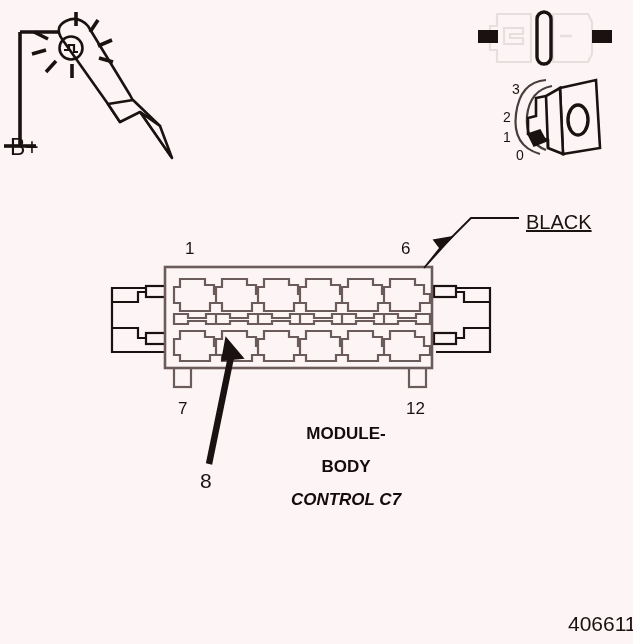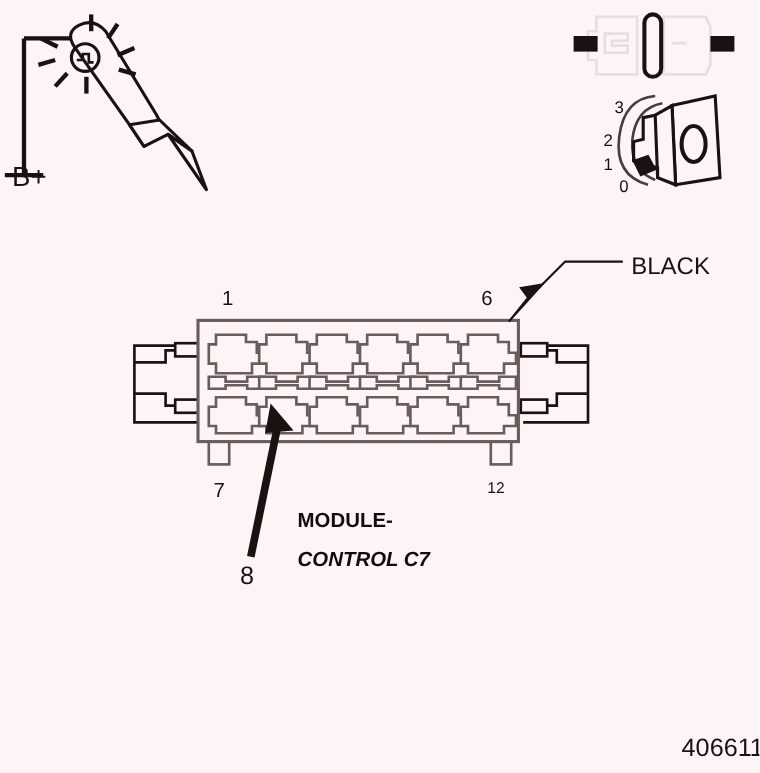--- a/index.html
+++ b/index.html
@@ -23,37 +23,37 @@
     left: 0;
     display: block;
   }
   .lbl {
     position: absolute;
     color: #1a1110;
     white-space: nowrap;
     line-height: 1;
   }
   .lbl-bplus     { left: 10px;  top: 136px; font-size: 23px; }
-  .lbl-black     { left: 526px; top: 212px; font-size: 20px; }
+  .lbl-black     { left: 526px; top: 212px; font-size: 20px; text-decoration: underline; }
   .lbl-pin1      { left: 185px; top: 240px; font-size: 17px; }
   .lbl-pin6      { left: 401px; top: 240px; font-size: 17px; }
   .lbl-pin7      { left: 178px; top: 400px; font-size: 17px; }
-  .lbl-pin12     { left: 406px; top: 400px; font-size: 13px; }
+  .lbl-pin12     { left: 406px; top: 400px; font-size: 17px; }
   .lbl-pin8      { left: 200px; top: 470px; font-size: 21px; }
   .lbl-key3      { left: 512px; top: 82px;  font-size: 14px; }
   .lbl-key2      { left: 503px; top: 110px; font-size: 14px; }
   .lbl-key1      { left: 503px; top: 130px; font-size: 14px; }
   .lbl-key0      { left: 516px; top: 148px; font-size: 14px; }
   .lbl-figno     { left: 544px; top: 613px; font-size: 21px; margin-left: 24px; }
   .cap {
     position: absolute;
     left: 248px;
     top: 425px;
     width: 196px;
-    text-align: left;
+    text-align: center;
     font-size: 17px;
     font-weight: bold;
     color: #120c0c;
     line-height: 1;
   }
   .cap .cl { display: block; margin-bottom: 16px; }
   .cap .cl:last-child { margin-bottom: 0; font-style: italic; }
 </style>
 </head>
 <body>
@@ -215,18 +215,19 @@
   <div class="lbl lbl-pin12">12</div>
   <div class="lbl lbl-pin8">8</div>
 
   <div class="lbl lbl-key3">3</div>
   <div class="lbl lbl-key2">2</div>
   <div class="lbl lbl-key1">1</div>
   <div class="lbl lbl-key0">0</div>
 
   <div class="cap">
     <span class="cl">MODULE-</span>
+    <span class="cl">BODY</span>
     <span class="cl">CONTROL C7</span>
   </div>
 
   <div class="lbl lbl-figno">406611</div>
 
 </div>
 
 </body></html>

